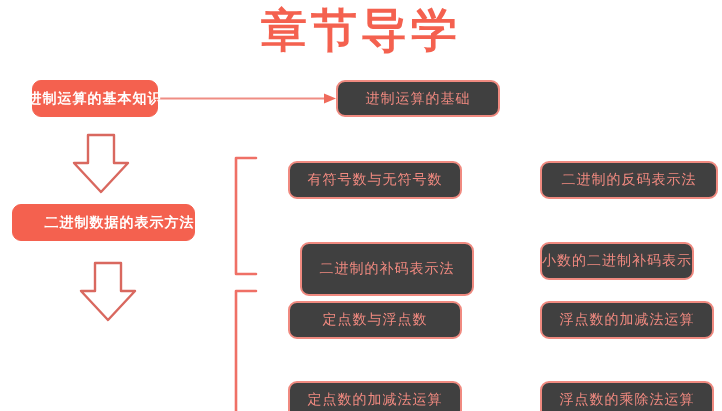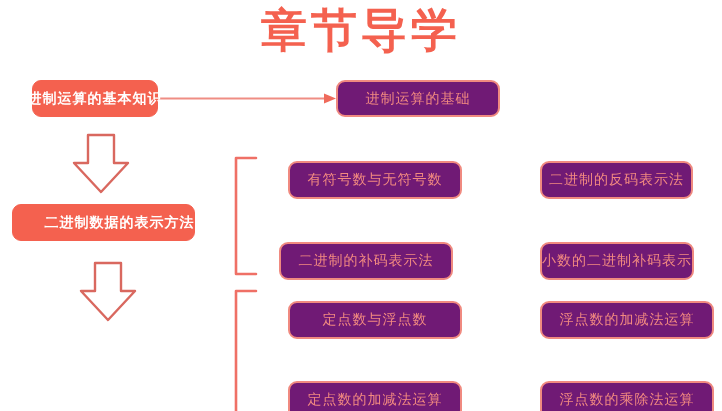--- a/index.html
+++ b/index.html
@@ -47,43 +47,43 @@
   }
   .node.filled {
     background: #f4614f;
     color: #ffffff;
     font-weight: bold;
     font-size: 14px;
     letter-spacing: 1px;
     border: 1px solid #f4614f;
   }
   .node.outline {
-    background: #701a75;
+    background: #404040;
     color: #f28a80;
     border: 2px solid #f08a80;
     font-size: 14px;
     letter-spacing: 1px;
   }
 
   
   #n-basic      { left: 32px;  top: 80px;  width: 126px; height: 37px; }
   #n-represent  { left: 12px;  top: 204px; width: 183px; height: 37px; padding-left: 32px; }
   #n-arith      { left: 30px;  top: 338px; width: 156px; height: 37px; }
 
   
   #n-base       { left: 336px; top: 80px;  width: 164px; height: 37px; }
 
   
   #n-signed     { left: 288px; top: 161px; width: 174px; height: 38px; }
-  #n-complement { left: 279px; top: 242px; width: 174px; height: 38px; }
+  #n-complement { left: 300px; top: 242px; width: 174px; height: 54px; }
   #n-fixfloat   { left: 288px; top: 301px; width: 174px; height: 38px; }
   #n-fixaddsub  { left: 288px; top: 381px; width: 174px; height: 38px; }
 
   
-  #n-onescomp   { left: 540px; top: 161px; width: 153px; height: 38px; }
+  #n-onescomp   { left: 540px; top: 161px; width: 178px; height: 38px; }
   #n-decimal    { left: 540px; top: 242px; width: 154px; height: 38px; }
   #n-floataddsub{ left: 540px; top: 301px; width: 174px; height: 38px; }
   #n-floatmuldiv{ left: 540px; top: 381px; width: 174px; height: 38px; }
 
   
   .svg-layer {
     position: absolute;
     left: 0;
     top: 0;
     width: 722px;

